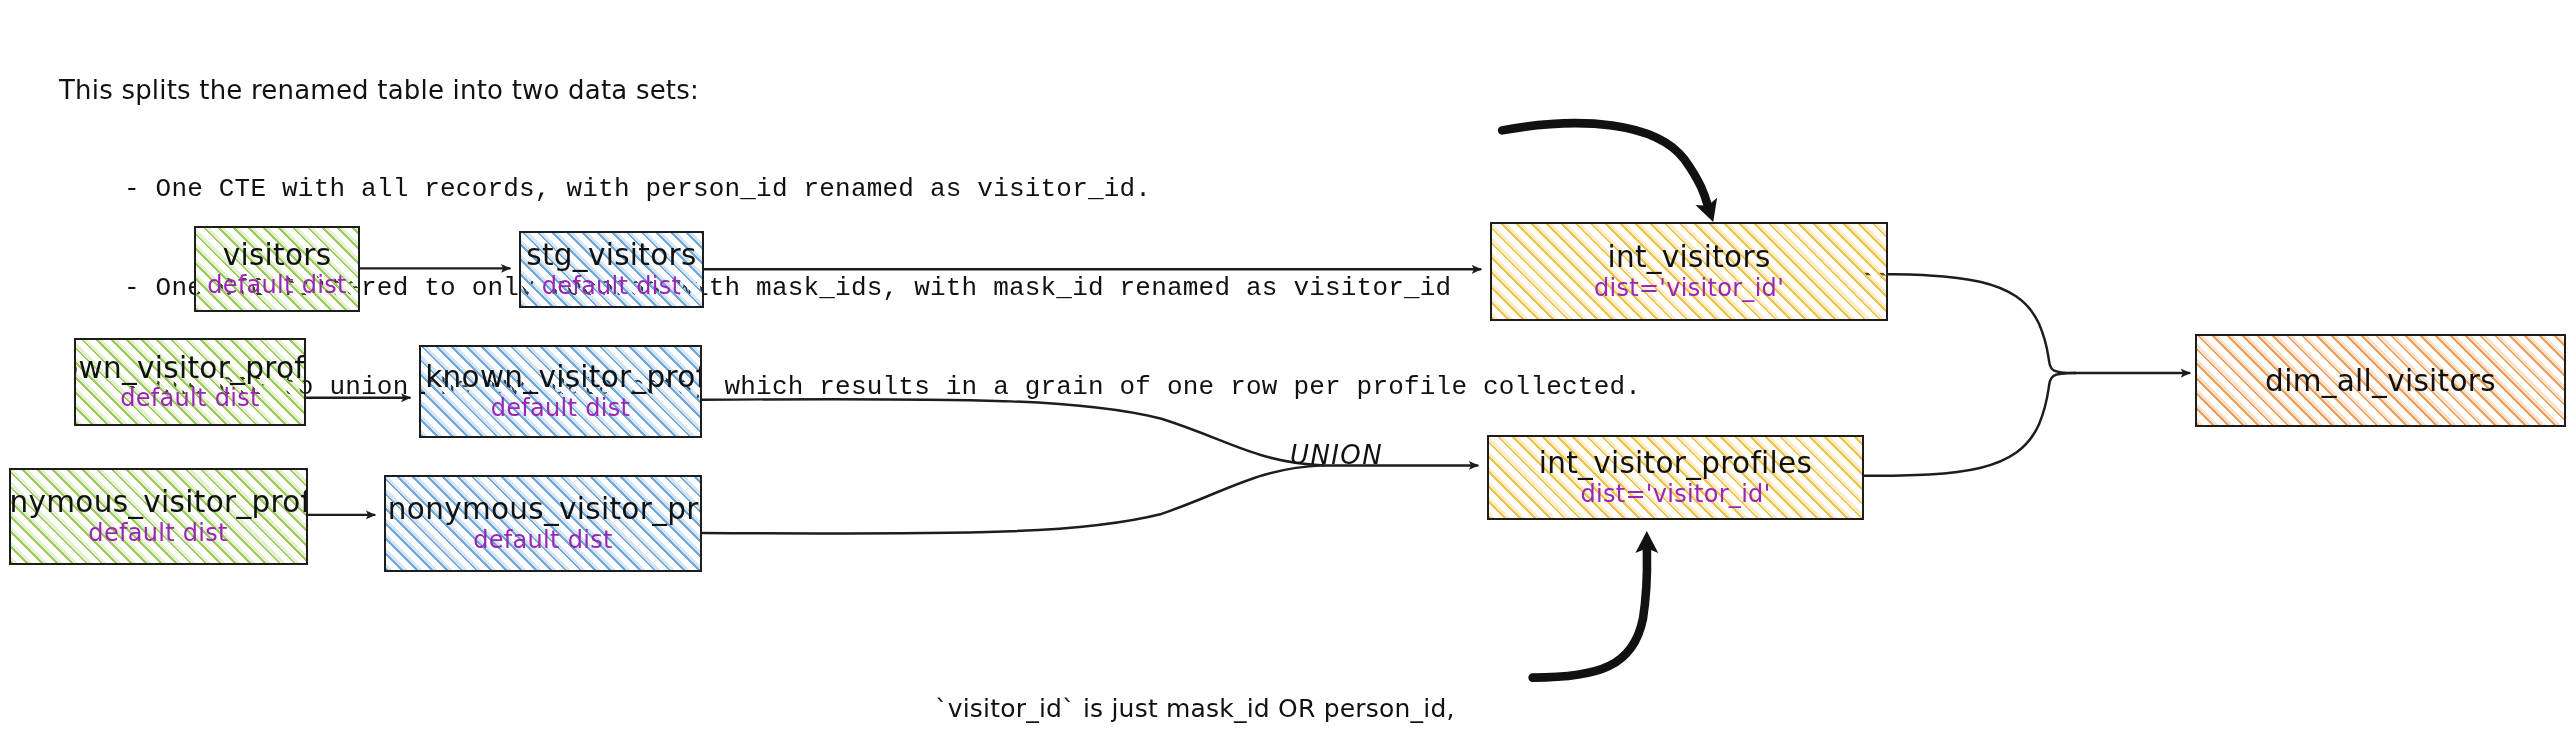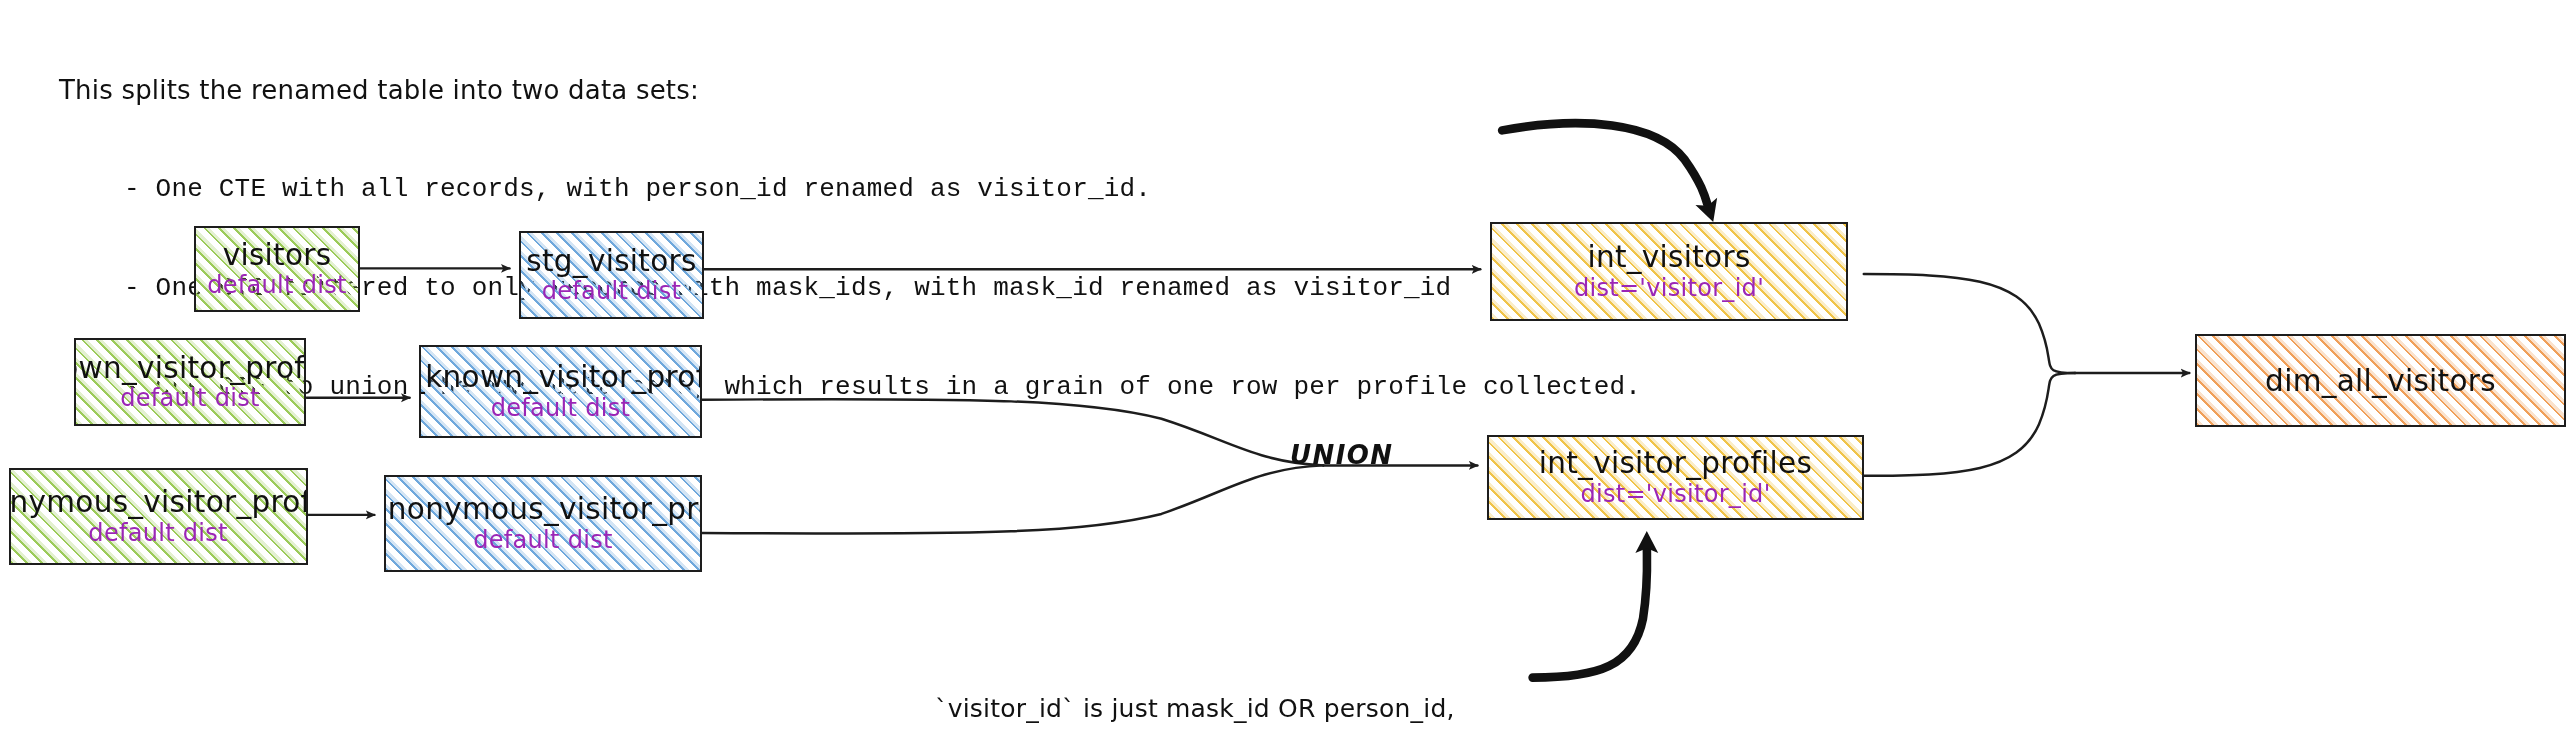--- a/index.html
+++ b/index.html
@@ -58,21 +58,20 @@
 
   .union-label {
     position: absolute;
     left: 1290px;
     top: 440px;
     font-size: 26px;
     font-style: italic;
     letter-spacing: 1.4px;
     color: #111111;
     font-family: "DejaVu Sans", sans-serif;
-    font-weight: bold;
   }
 
   
   .node {
     position: absolute;
     box-sizing: border-box;
     border: 2.9px solid #1d1d1d;
     display: flex;
     flex-direction: column;
     align-items: center;
@@ -208,39 +207,39 @@
     <span class="title">known_visitor_profiles</span>
     <span class="subtitle">default dist</span>
   </div>
 
   <div class="node" style="left:8.6px; top:468px; width:299px; height:97px;">
     <span class="hatch hatch-green"></span>
     <span class="title">anonymous_visitor_profiles</span>
     <span class="subtitle">default dist</span>
   </div>
 
-  <div class="node" style="left:519px; top:231px; width:185px; height:88px;">
+  <div class="node" style="left:519px; top:231px; width:185px; height:77px;">
     <span class="hatch hatch-blue"></span>
     <span class="title">stg_visitors</span>
     <span class="subtitle">default dist</span>
   </div>
 
   <div class="node" style="left:419px; top:345px; width:283px; height:93px;">
     <span class="hatch hatch-blue"></span>
     <span class="title">stg_known_visitor_profiles</span>
     <span class="subtitle">default dist</span>
   </div>
 
   <div class="node" style="left:384px; top:475px; width:318px; height:97px;">
     <span class="hatch hatch-blue"></span>
     <span class="title">stg_anonymous_visitor_profiles</span>
     <span class="subtitle">default dist</span>
   </div>
 
-  <div class="node" style="left:1490px; top:222px; width:358px; height:99px;">
+  <div class="node" style="left:1490px; top:222px; width:398px; height:99px;">
     <span class="hatch hatch-yellow"></span>
     <span class="title">int_visitors</span>
     <span class="subtitle">dist='visitor_id'</span>
   </div>
 
   <div class="node" style="left:1487px; top:419px; width:377px; height:85px;margin-top:16px;">
     <span class="hatch hatch-yellow"></span>
     <span class="title">int_visitor_profiles</span>
     <span class="subtitle">dist='visitor_id'</span>
   </div>

